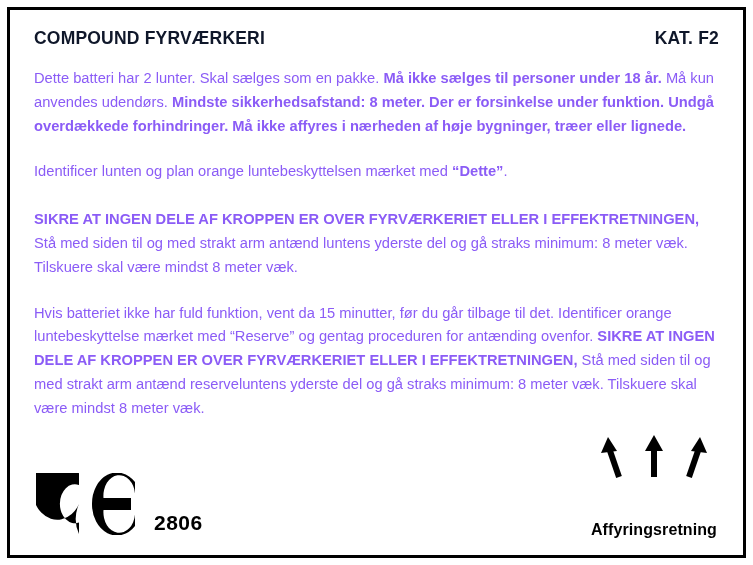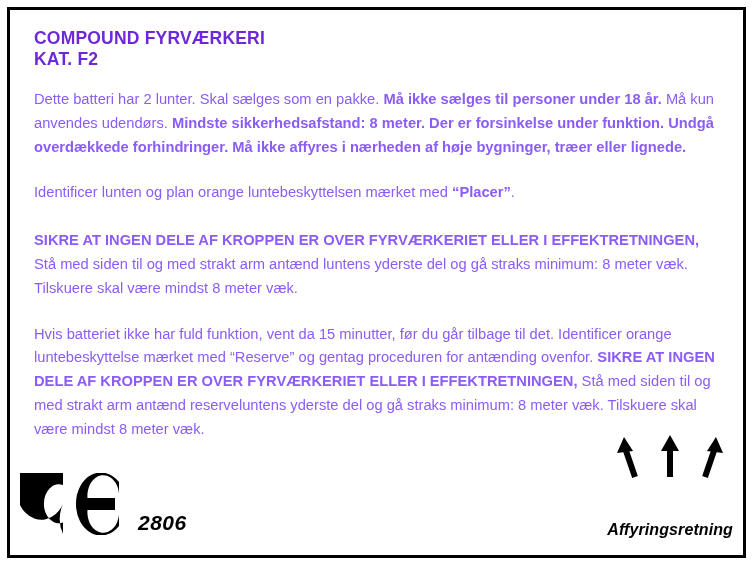--- a/index.html
+++ b/index.html
@@ -33,27 +33,26 @@
     position: absolute;
     left: 0;
     top: 0;
     right: 0;
     bottom: 0;
     padding: 18px 24px 0 24px;
     box-sizing: border-box;
   }
   .header-row {
     display: flex;
-    justify-content: flex-start;
+    justify-content: space-between;
     align-items: baseline;
     font-weight: bold;
     font-size: 17.5px;
     letter-spacing: 0.2px;
-    color: #6d28d9;
-    flex-direction: column;
+    color: #0f172a;
   }
   .title {
     font-weight: bold;
   }
   .kat {
     font-weight: bold;
     white-space: nowrap;
   }
   .para {
     font-size: 14.7px;
@@ -64,26 +63,25 @@
   .para.block2 { margin-top: 22px; }
   .para.block3 { margin-top: 22px; }
   .b { font-weight: bold; }
   .n { font-weight: normal; }
 
   .footer {
     position: absolute;
     left: 0;
     right: 0;
     bottom: 16px;
-    padding: 0 10px;
+    padding: 0 26px;
     box-sizing: border-box;
     display: flex;
     align-items: flex-end;
     justify-content: space-between;
-    font-style: italic;
   }
   .ce-group {
     display: flex;
     align-items: flex-end;
     gap: 12px;
   }
   .ce-mark {
     display: block;
   }
   .ce-number {
@@ -125,21 +123,21 @@
       <div class="header-row">
         <div class="title">COMPOUND FYRVÆRKERI</div>
         <div class="kat">KAT. F2</div>
       </div>
 
       <div class="para block1">
         <span class="n">Dette batteri har 2 lunter. Skal sælges som en pakke. </span><span class="b">Må ikke sælges til personer under 18 år.</span><span class="n"> Må kun anvendes udendørs. </span><span class="b">Mindste sikkerhedsafstand: 8 meter. Der er forsinkelse under funktion. Undgå overdækkede forhindringer. Må ikke affyres i nærheden af høje bygninger, træer eller lignede.</span>
       </div>
 
       <div class="para block2">
-        <span class="n">Identificer lunten og plan orange luntebeskyttelsen mærket med </span><span class="b">“Placer”</span><span class="n">.</span><br>
+        <span class="n">Identificer lunten og plan orange luntebeskyttelsen mærket med </span><span class="b">“Dette”</span><span class="n">.</span><br>
         <br>
         <span class="b">SIKRE AT INGEN DELE AF KROPPEN ER OVER FYRVÆRKERIET ELLER I EFFEKTRETNINGEN,</span><span class="n"> Stå med siden til og med strakt arm antænd luntens yderste del og gå straks minimum: 8 meter væk. Tilskuere skal være mindst 8 meter væk.</span>
       </div>
 
       <div class="para block3">
         <span class="n">Hvis batteriet ikke har fuld funktion, vent da 15 minutter, før du går tilbage til det. Identificer orange luntebeskyttelse mærket med “Reserve” og gentag proceduren for antænding ovenfor. </span><span class="b">SIKRE AT INGEN DELE AF KROPPEN ER OVER FYRVÆRKERIET ELLER I EFFEKTRETNINGEN,</span><span class="n"> Stå med siden til og med strakt arm antænd reserveluntens yderste del og gå straks minimum: 8 meter væk. Tilskuere skal være mindst 8 meter væk.</span>
       </div>
 
     </div>
 

